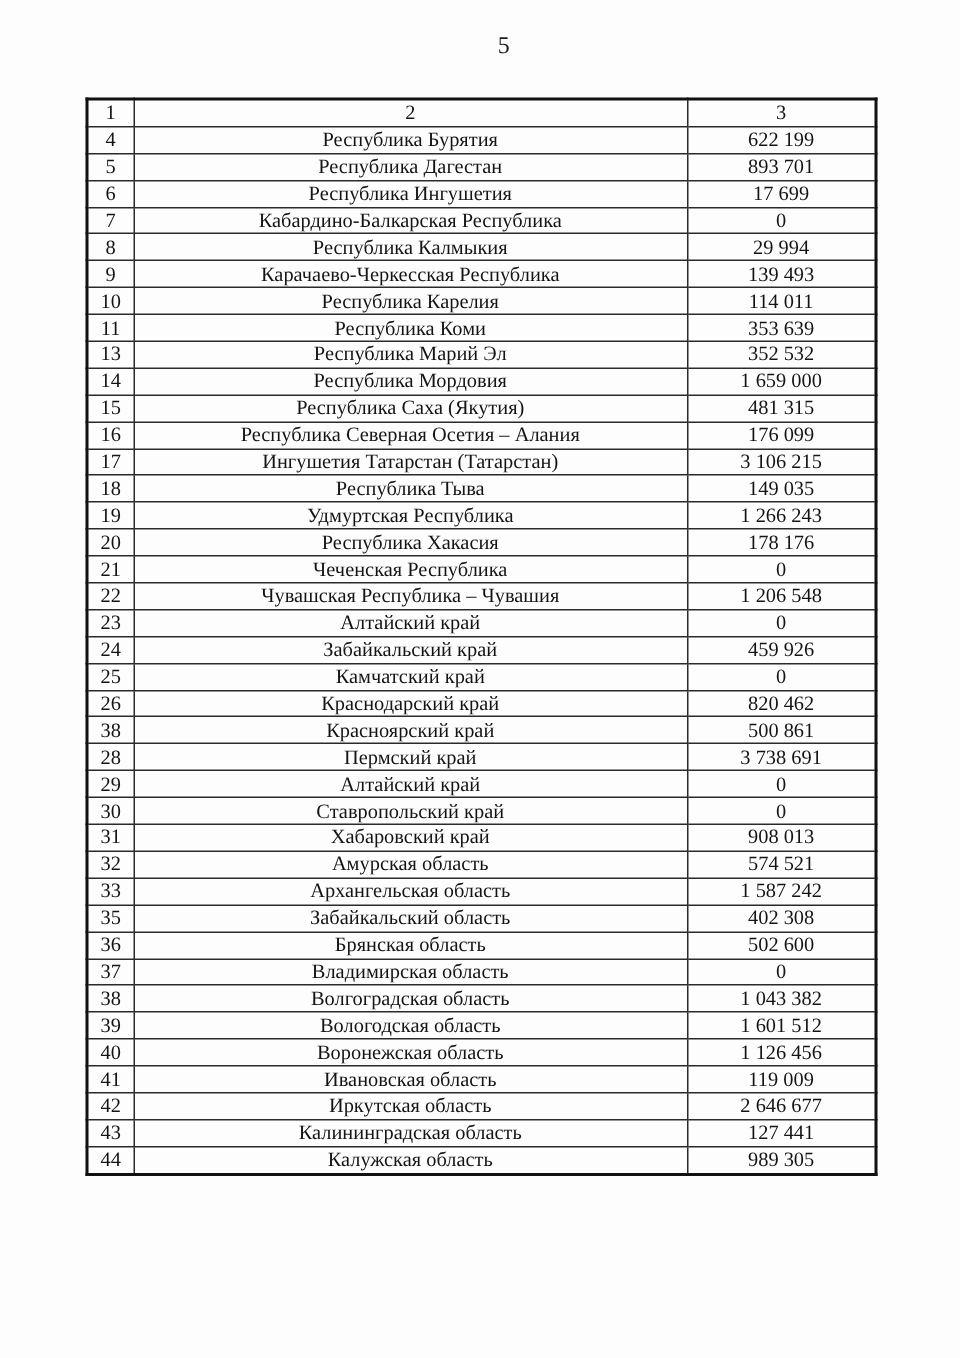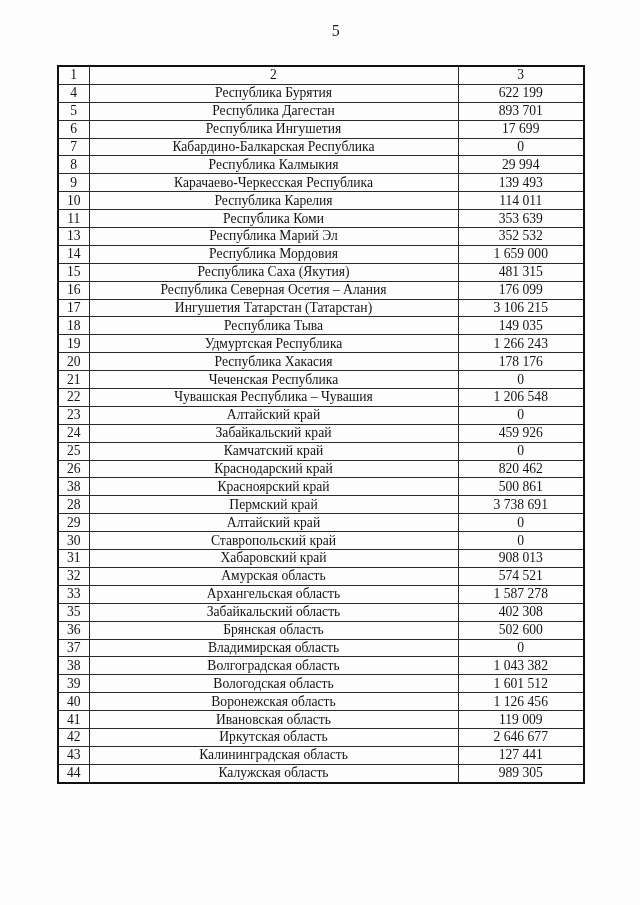--- a/index.html
+++ b/index.html
@@ -217,21 +217,21 @@
           <td class="col-value">908 013</td>
         </tr>
         <tr>
           <td class="col-num">32</td>
           <td class="col-name">Амурская область</td>
           <td class="col-value">574 521</td>
         </tr>
         <tr>
           <td class="col-num">33</td>
           <td class="col-name">Архангельская область</td>
-          <td class="col-value">1 587 278</td>
+          <td class="col-value">1 587 242</td>
         </tr>
         <tr>
           <td class="col-num">35</td>
           <td class="col-name">Забайкальский область</td>
           <td class="col-value">402 308</td>
         </tr>
         <tr>
           <td class="col-num">36</td>
           <td class="col-name">Брянская область</td>
           <td class="col-value">502 600</td>

